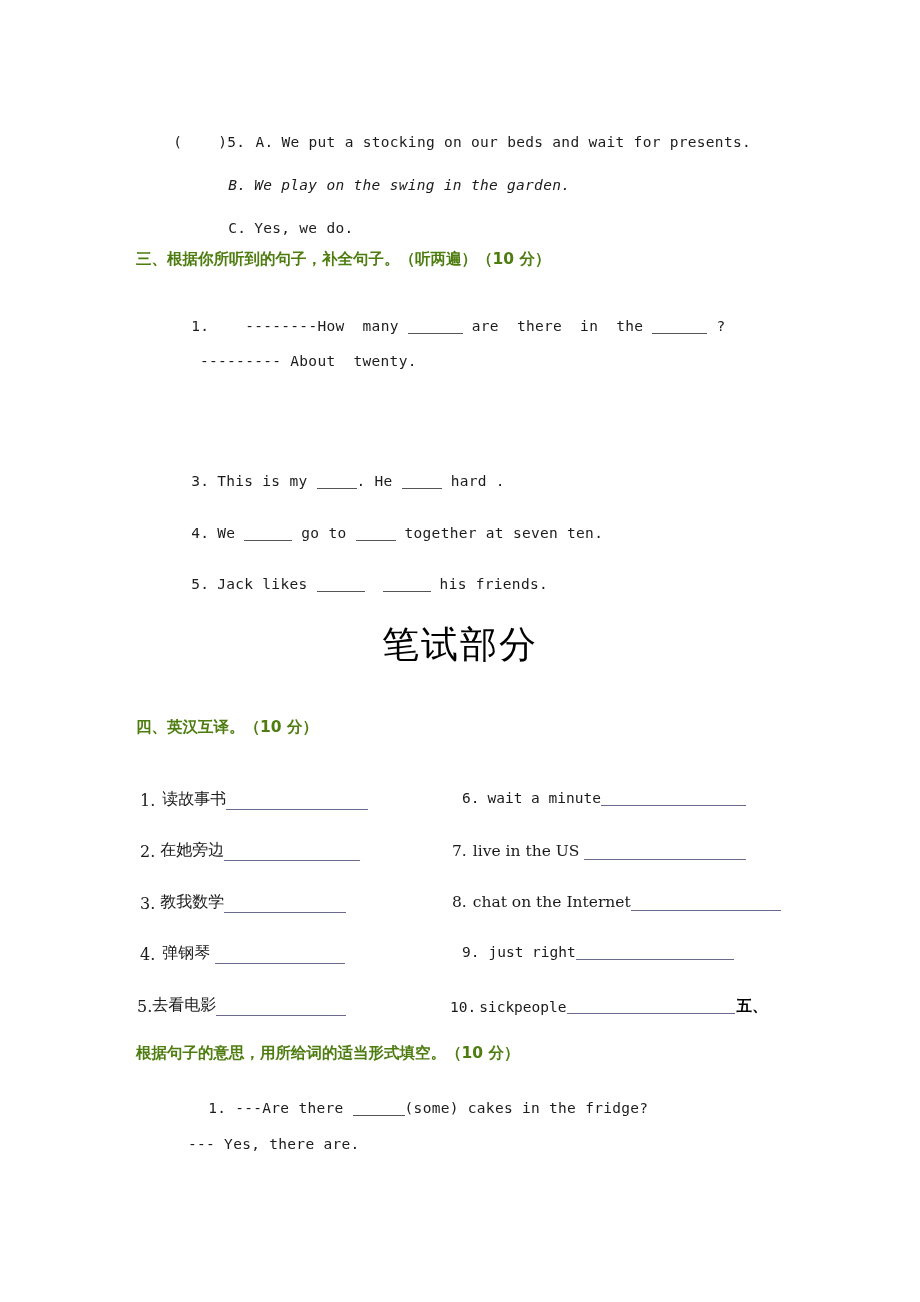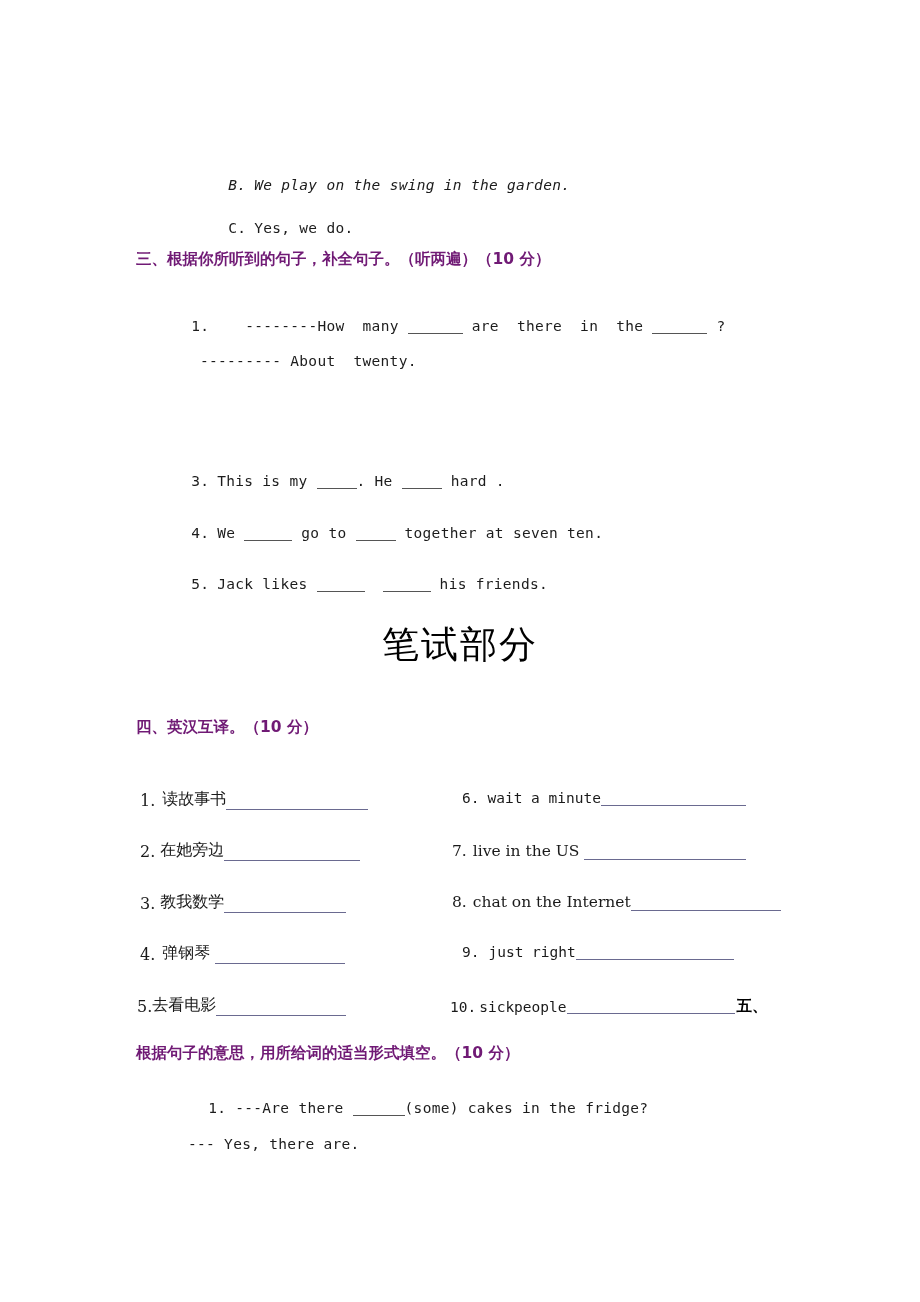--- a/index.html
+++ b/index.html
@@ -29,21 +29,21 @@
     font-size: 14.5px;
     letter-spacing: 0.3px;
     white-space: pre;
     color: #1c1c1c;
   }
   .cn-head {
     font-family: "DejaVu Sans", "Liberation Sans", sans-serif;
     font-weight: bold;
     font-size: 15.5px;
     white-space: pre;
-    color: #701a75;
+    color: #4d7c0f;
   }
   .big-title {
     font-family: "DejaVu Serif", "Liberation Serif", serif;
     font-size: 37px;
     font-weight: normal;
     letter-spacing: 2px;
     color: #000;
     text-align: center;
     width: 920px;
   }
@@ -91,20 +91,23 @@
     font-size: 15.5px;
     color: #000;
     margin-left: 2px;
   }
 </style>
 </head>
 <body>
 
 <div class="page">
 
+  <div class="row mono" style="left:137px; top:118px;">
+    <span>(    )5.</span><span style="display:inline-block;width:10px;"></span><span>A.</span><span style="display:inline-block;width:8px;"></span><span>We put a stocking on our beds and wait for presents.</span>
+  </div>
 
   <div class="row mono" style="left:192px; top:161px;font-style:italic;">
     <span>B.</span><span style="display:inline-block;width:8px;"></span><span>We play on the swing in the garden.</span>
   </div>
 
   <div class="row mono" style="left:192px; top:204px;text-align:right;">
     <span>C.</span><span style="display:inline-block;width:8px;"></span><span>Yes, we do.</span>
   </div>
 
   <div class="row cn-head" style="left:136px; top:249px;">三、根据你所听到的句子，补全句子。（听两遍）（10 分）</div>

